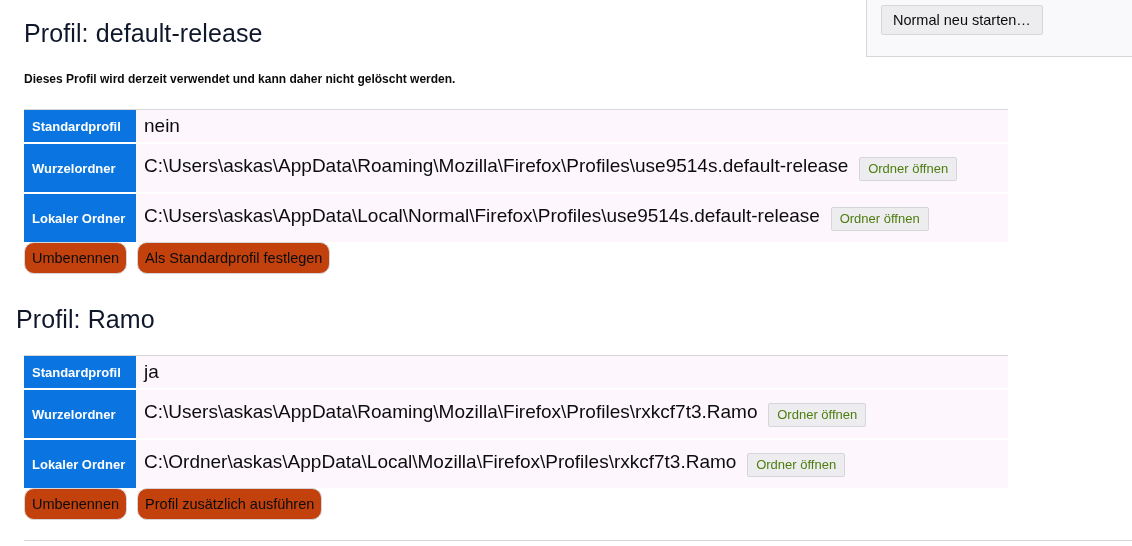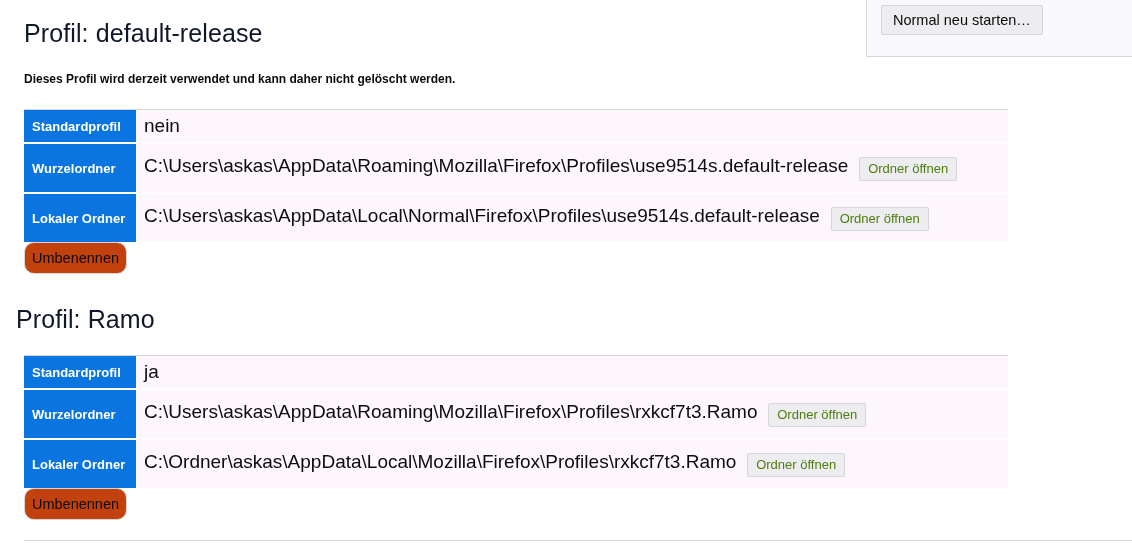--- a/index.html
+++ b/index.html
@@ -178,20 +178,21 @@
       <td>
         <span class="path-text">C:\Users\askas\AppData\Local\Normal\Firefox\Profiles\use9514s.default-release</span>
         <button class="inline-btn">Ordner öffnen</button>
       </td>
     </tr>
   </tbody>
 </table>
 
 <div class="button-row" style="left:24px; top:242px;">
   <button class="action-btn">Umbenennen</button>
+  <button class="action-btn">Als Standardprofil festlegen</button>
 </div>
 
 <h1 class="profile-title" style="left:16px; top:304px;">Profil: Ramo</h1>
 
 <table class="profile-table" style="left:24px; top:355px;">
   <tbody>
     <tr>
       <th>Standardprofil</th>
       <td>
         <span class="path-text">ja</span>
@@ -209,15 +210,16 @@
       <td>
         <span class="path-text">C:\Ordner\askas\AppData\Local\Mozilla\Firefox\Profiles\rxkcf7t3.Ramo</span>
         <button class="inline-btn">Ordner öffnen</button>
       </td>
     </tr>
   </tbody>
 </table>
 
 <div class="button-row" style="left:24px; top:488px;">
   <button class="action-btn">Umbenennen</button>
+  <button class="action-btn">Profil zusätzlich ausführen</button>
 </div>
 
 <div class="bottom-rule"></div>
 
 </body></html>

